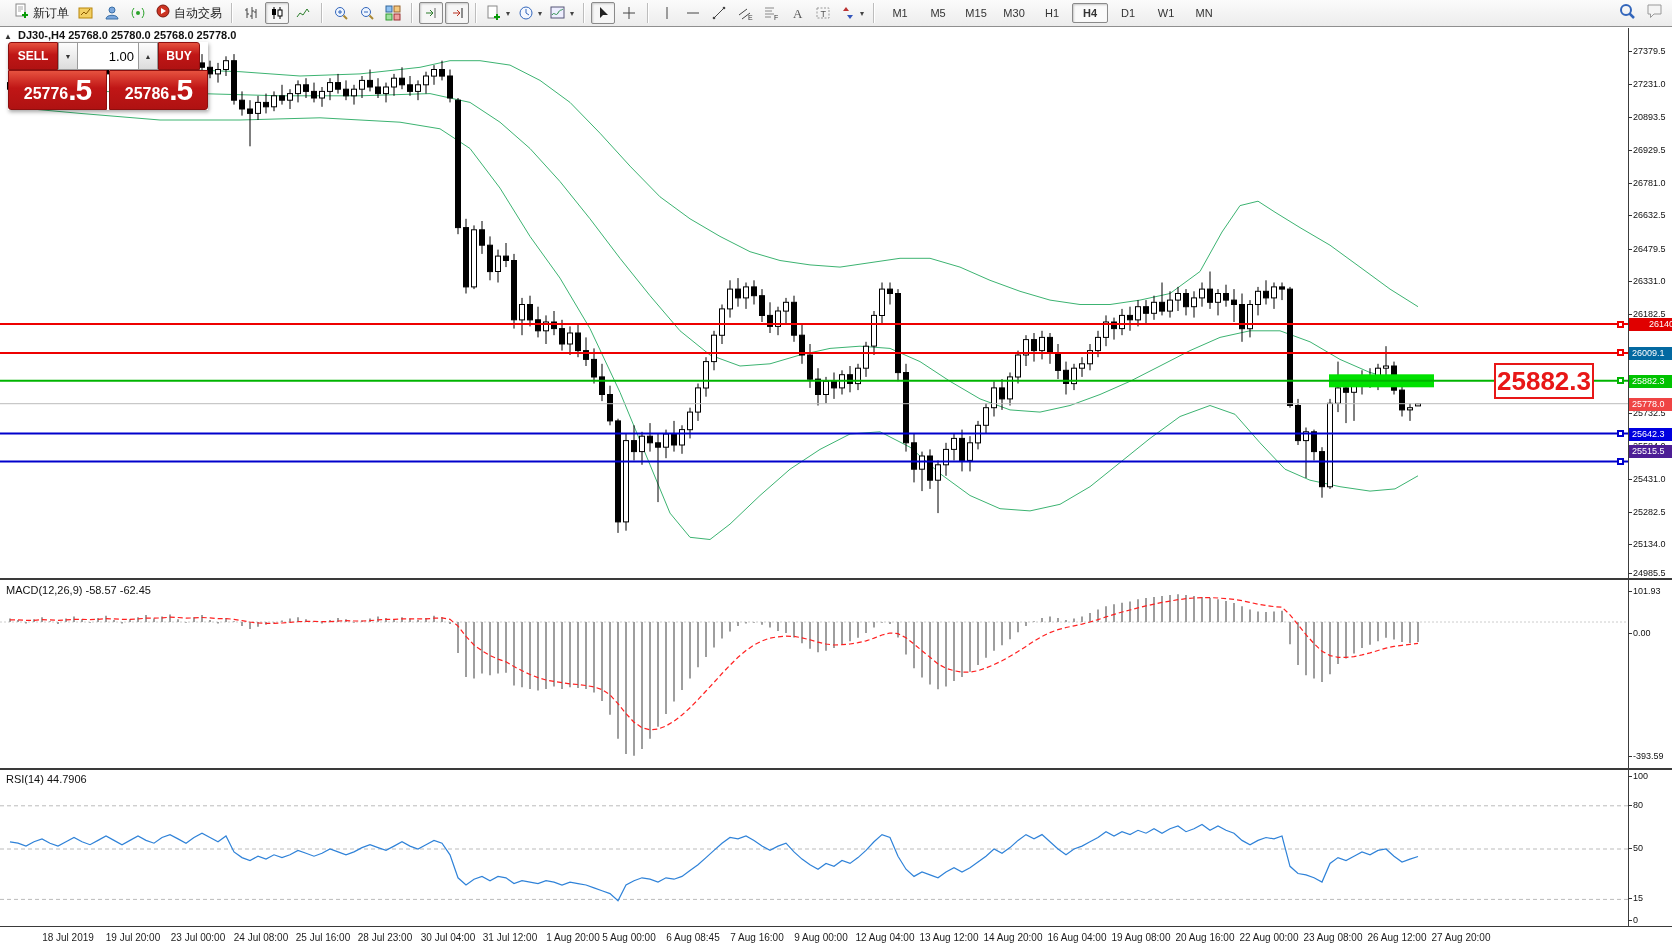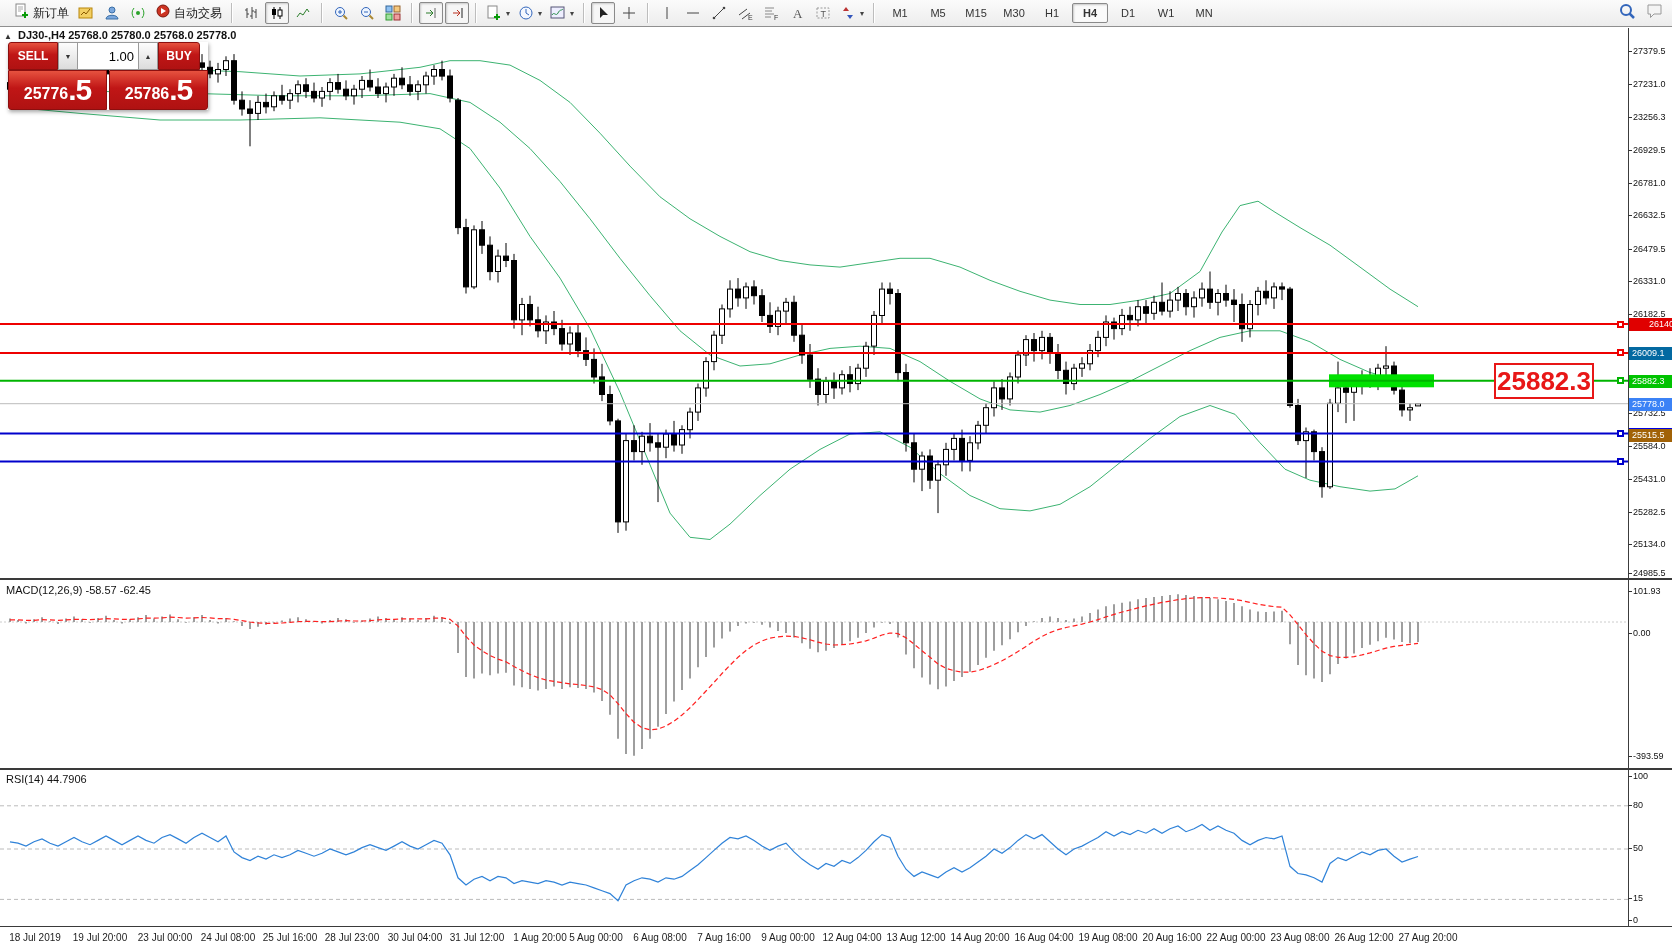--- a/index.html
+++ b/index.html
@@ -22,21 +22,21 @@
   
   .hsep{position:absolute;left:0;width:1672px;background:#3a3a3a;z-index:30;}
   #vaxis-line{position:absolute;left:1628px;top:28px;width:1px;height:899px;background:#3c3c3c;z-index:25;}
   .pane-label{position:absolute;font-size:11px;color:#111;z-index:20;}
   svg.layer{position:absolute;left:0;z-index:5;}
   
   .tick{position:absolute;left:1633px;font-size:9px;color:#111;white-space:nowrap;z-index:26;}
   .tick::before{content:"";position:absolute;left:-5px;top:5px;width:4px;height:1px;background:#333;}
   .badge{position:absolute;left:1629px;width:43px;height:13px;line-height:13px;font-size:9px;
          color:#fff;padding-left:3px;box-sizing:border-box;z-index:27;}
-  .tlab{position:absolute;top:932px;transform:translateX(-50%);font-size:10px;color:#1c1c1c;white-space:nowrap;}
+  .tlab{position:absolute;top:932px;transform:translateX(-50%);font-size:10px;color:#1c1c1c;white-space:nowrap;margin-left:33px;}
   
   #chart-title{position:absolute;left:4px;top:29px;font-size:11px;font-weight:bold;color:#111;z-index:45;}
   #collapse-tri{font-size:8px;color:#333;margin-right:3px;}
   #trade-panel{position:absolute;left:8px;top:42px;width:200px;height:68px;z-index:46;
                box-shadow:1px 2px 4px rgba(0,0,0,.35);font-family:"Liberation Sans",sans-serif;}
   .redbtn{background:linear-gradient(#e6523f,#c01616 45%,#b01212);color:#fff;border:1px solid #8c0f0f;box-sizing:border-box;}
   #tp-row1{display:flex;height:28px;}
   #sell-btn{width:50px;border-radius:3px 0 0 0;display:flex;align-items:center;justify-content:center;
             font-size:12px;font-weight:bold;}
   #buy-btn{width:42px;border-radius:0 3px 0 0;display:flex;align-items:center;justify-content:center;
@@ -838,58 +838,58 @@
 
   <div class="pane-label" style="left:6px;top:584px">MACD(12,26,9) -58.57 -62.45</div>
   <div class="pane-label" style="left:6px;top:773px">RSI(14) 44.7906</div>
 <div class="lmark" style="left: 1617px; top: 320.616px; border: 2px solid rgb(238, 0, 0);"></div>
     <div class="lmark" style="left: 1617px; top: 349.475px; border: 2px solid rgb(238, 0, 0);"></div>
     <div class="lmark" style="left: 1617px; top: 377.324px; border: 2px solid rgb(0, 180, 0);"></div>
     <div class="lmark" style="left: 1617px; top: 430.034px; border: 2px solid rgb(0, 0, 204);"></div>
     <div class="lmark" style="left: 1617px; top: 457.882px; border: 2px solid rgb(0, 0, 204);"></div>
     <div class="tick" style="top: 46px;">27379.5</div>
     <div class="tick" style="top: 79px;">27231.0</div>
-    <div class="tick" style="top: 112px;">23256.3</div>
+    <div class="tick" style="top: 112px;">20893.5</div>
     <div class="tick" style="top: 145px;">26929.5</div>
     <div class="tick" style="top: 178px;">26781.0</div>
     <div class="tick" style="top: 210px;">26632.5</div>
     <div class="tick" style="top: 244px;">26479.5</div>
     <div class="tick" style="top: 276px;">26331.0</div>
     <div class="tick" style="top: 309px;">26182.5</div>
     <div class="tick" style="top: 408px;">25732.5</div>
     <div class="tick" style="top: 441px;">25584.0</div>
     <div class="tick" style="top: 474px;">25431.0</div>
     <div class="tick" style="top: 507px;">25282.5</div>
     <div class="tick" style="top: 539px;">25134.0</div>
     <div class="tick" style="top: 568px;">24985.5</div>
     <div class="badge" style="top: 317.5px; background: rgb(224, 0, 0); padding-left: 20px;">26140.5</div>
     <div class="badge" style="top: 346.5px; background: #0369a1;">26009.1</div>
     <div class="badge" style="top: 374.5px; background: rgb(0, 195, 0);">25882.3</div>
-    <div class="badge" style="top: 397.5px; background: #3b82f6;">25778.0</div>
+    <div class="badge" style="top: 397.5px; background: #ef4444;">25778.0</div>
     <div class="badge" style="top: 427.5px; background: rgb(0, 0, 224);">25642.3</div>
-    <div class="badge" style="top: 429px; background: #a16207;">25515.5</div>
+    <div class="badge" style="top: 445px; background: #4c1d95;">25515.5</div>
     <div class="tick" style="top: 586px;">101.93</div>
     <div class="tick" style="top: 628px;">0.00</div>
     <div class="tick" style="top: 751px;">-393.59</div>
     <div class="tick" style="top: 771px;">100</div>
     <div class="tick" style="top: 800px;">80</div>
     <div class="tick" style="top: 843px;">50</div>
     <div class="tick" style="top: 893px;">15</div>
     <div class="tick" style="top: 915px;">0</div>
     <div class="tlab" style="left: 35px;">18 Jul 2019</div>
     <div class="tlab" style="left: 100px;">19 Jul 20:00</div>
     <div class="tlab" style="left: 165px;">23 Jul 00:00</div>
     <div class="tlab" style="left: 228px;">24 Jul 08:00</div>
     <div class="tlab" style="left: 290px;">25 Jul 16:00</div>
     <div class="tlab" style="left: 352px;">28 Jul 23:00</div>
     <div class="tlab" style="left: 415px;">30 Jul 04:00</div>
     <div class="tlab" style="left: 477px;">31 Jul 12:00</div>
     <div class="tlab" style="left: 540px;">1 Aug 20:00</div>
     <div class="tlab" style="left: 596px;">5 Aug 00:00</div>
-    <div class="tlab" style="left: 660px;">6 Aug 08:00</div>
+    <div class="tlab" style="left: 660px;">6 Aug 08:45</div>
     <div class="tlab" style="left: 724px;">7 Aug 16:00</div>
     <div class="tlab" style="left: 788px;">9 Aug 00:00</div>
     <div class="tlab" style="left: 852px;">12 Aug 04:00</div>
     <div class="tlab" style="left: 916px;">13 Aug 12:00</div>
     <div class="tlab" style="left: 980px;">14 Aug 20:00</div>
     <div class="tlab" style="left: 1044px;">16 Aug 04:00</div>
     <div class="tlab" style="left: 1108px;">19 Aug 08:00</div>
     <div class="tlab" style="left: 1172px;">20 Aug 16:00</div>
     <div class="tlab" style="left: 1236px;">22 Aug 00:00</div>
     <div class="tlab" style="left: 1300px;">23 Aug 08:00</div>

